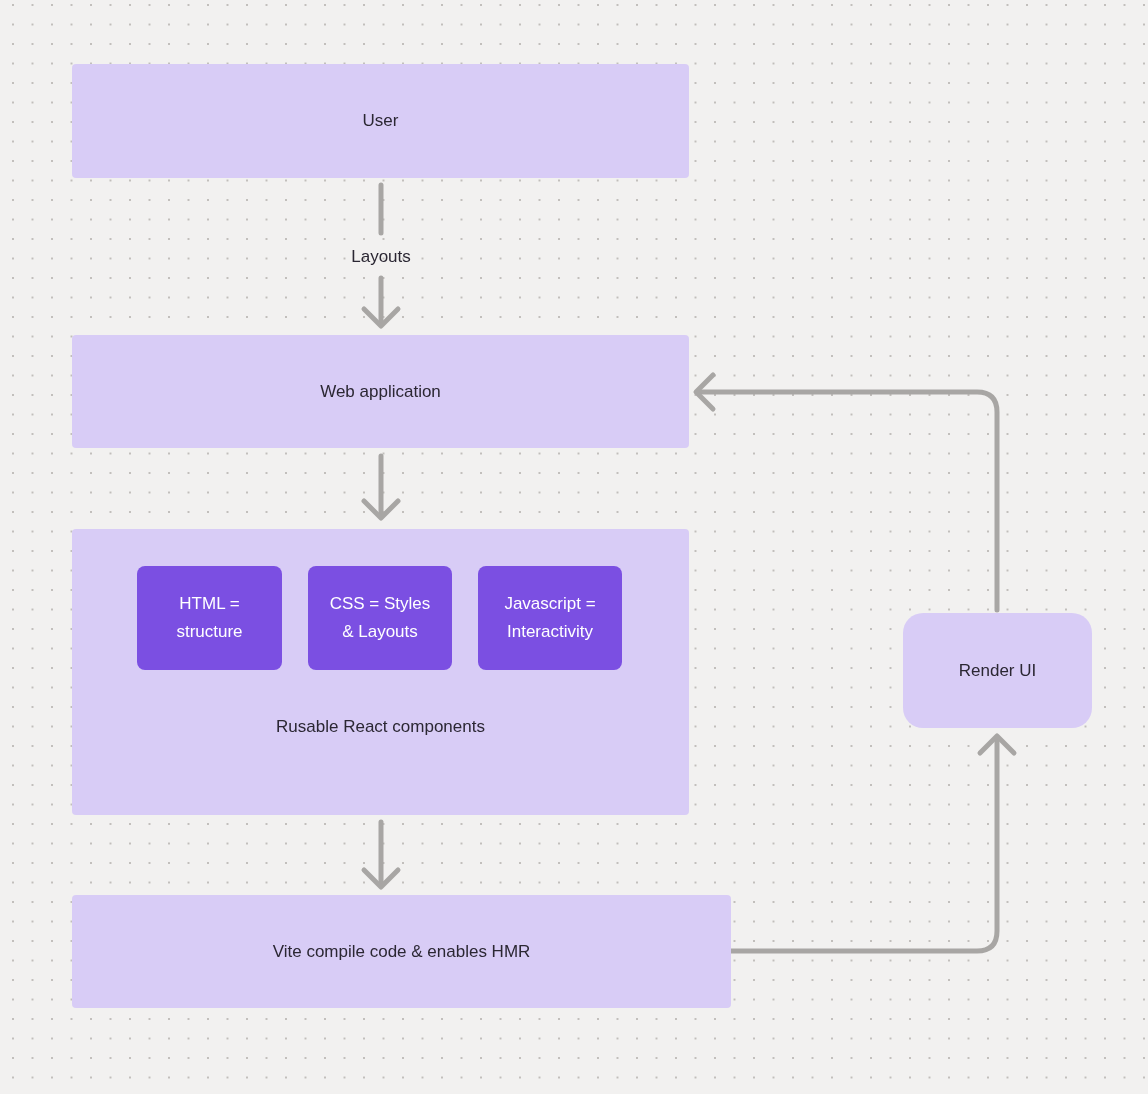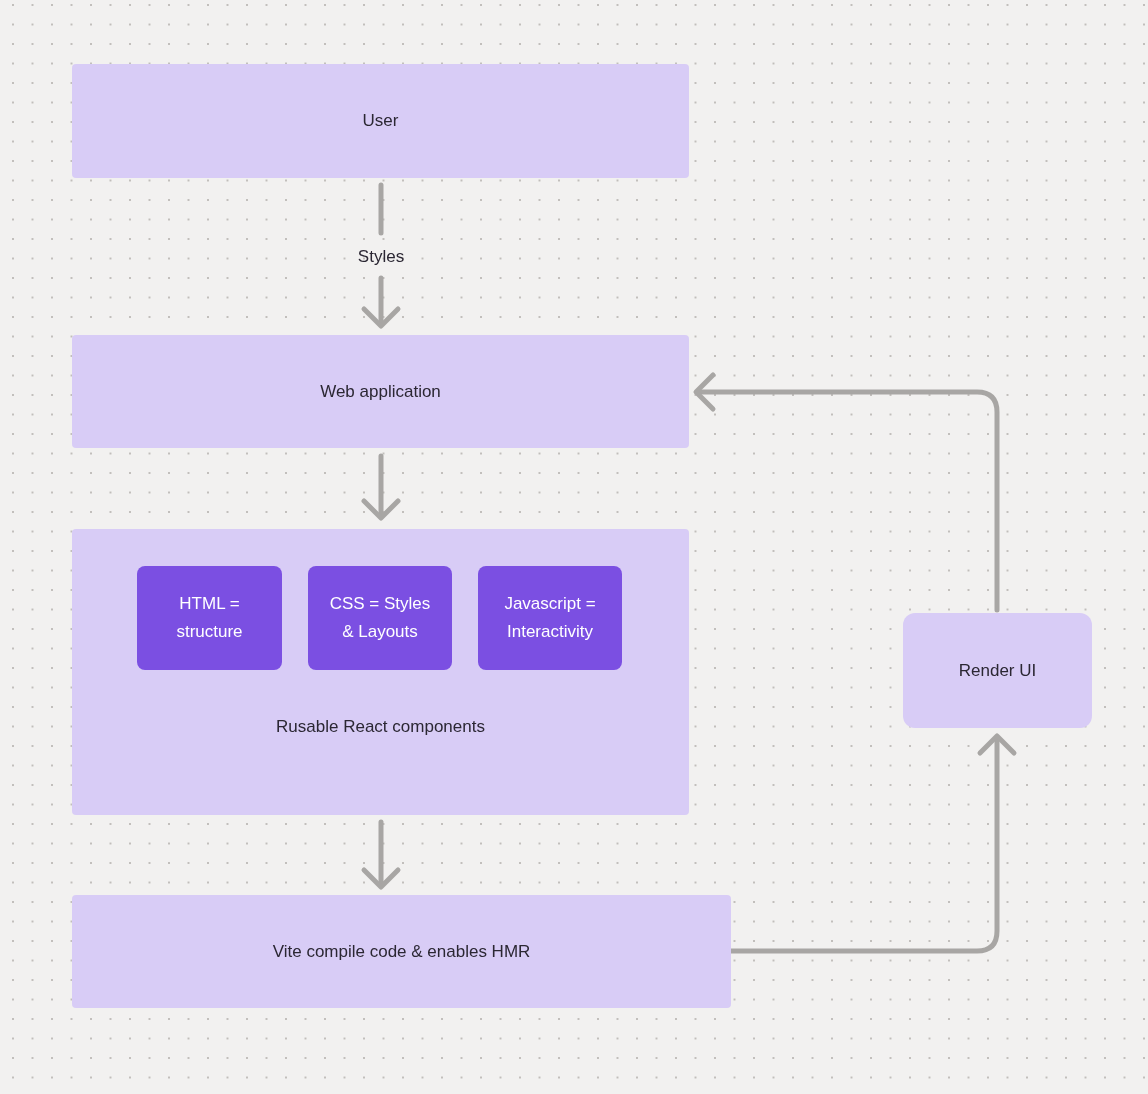--- a/index.html
+++ b/index.html
@@ -37,21 +37,21 @@
     font-size: 17px;
     font-weight: 500;
     line-height: 28px;
   }
   .dark span { white-space: pre-line; }
 
   .box-user       { left: 72px;  top: 64px;  width: 617px; height: 114px; }
   .box-webapp     { left: 72px;  top: 335px; width: 617px; height: 113px; }
   .box-components { left: 72px;  top: 529px; width: 617px; height: 286px; display: block; }
   .box-vite       { left: 72px;  top: 895px; width: 659px; height: 113px; }
-  .box-render     { left: 903px; top: 613px; width: 189px; height: 115px; border-radius: 12px; }
+  .box-render     { left: 903px; top: 613px; width: 189px; height: 115px; border-radius: 20px; }
 
   .box-html { left: 65px;  top: 37px; width: 145px; height: 104px; }
   .box-css  { left: 236px; top: 37px; width: 144px; height: 104px; }
   .box-js   { left: 406px; top: 37px; width: 144px; height: 104px; }
 
   .caption {
     position: absolute;
     left: 0;
     top: 188px;
     width: 100%;
@@ -110,21 +110,21 @@
     <g>
       <path d="M997 610 L997 412 Q997 392 977 392 L700 392"></path>
       <path d="M713 375 L696 392 L713 409"></path>
     </g>
   </svg>
 
   <div class="node light box-user">
     <span>User</span>
   </div>
 
-  <div class="edge-label">Styles</div>
+  <div class="edge-label">Layouts</div>
 
   <div class="node light box-components">
     <div class="node dark box-html">
       <span>HTML =
 structure</span>
     </div>
     <div class="node dark box-css">
       <span>CSS = Styles
 &amp; Layouts</span>
     </div>

